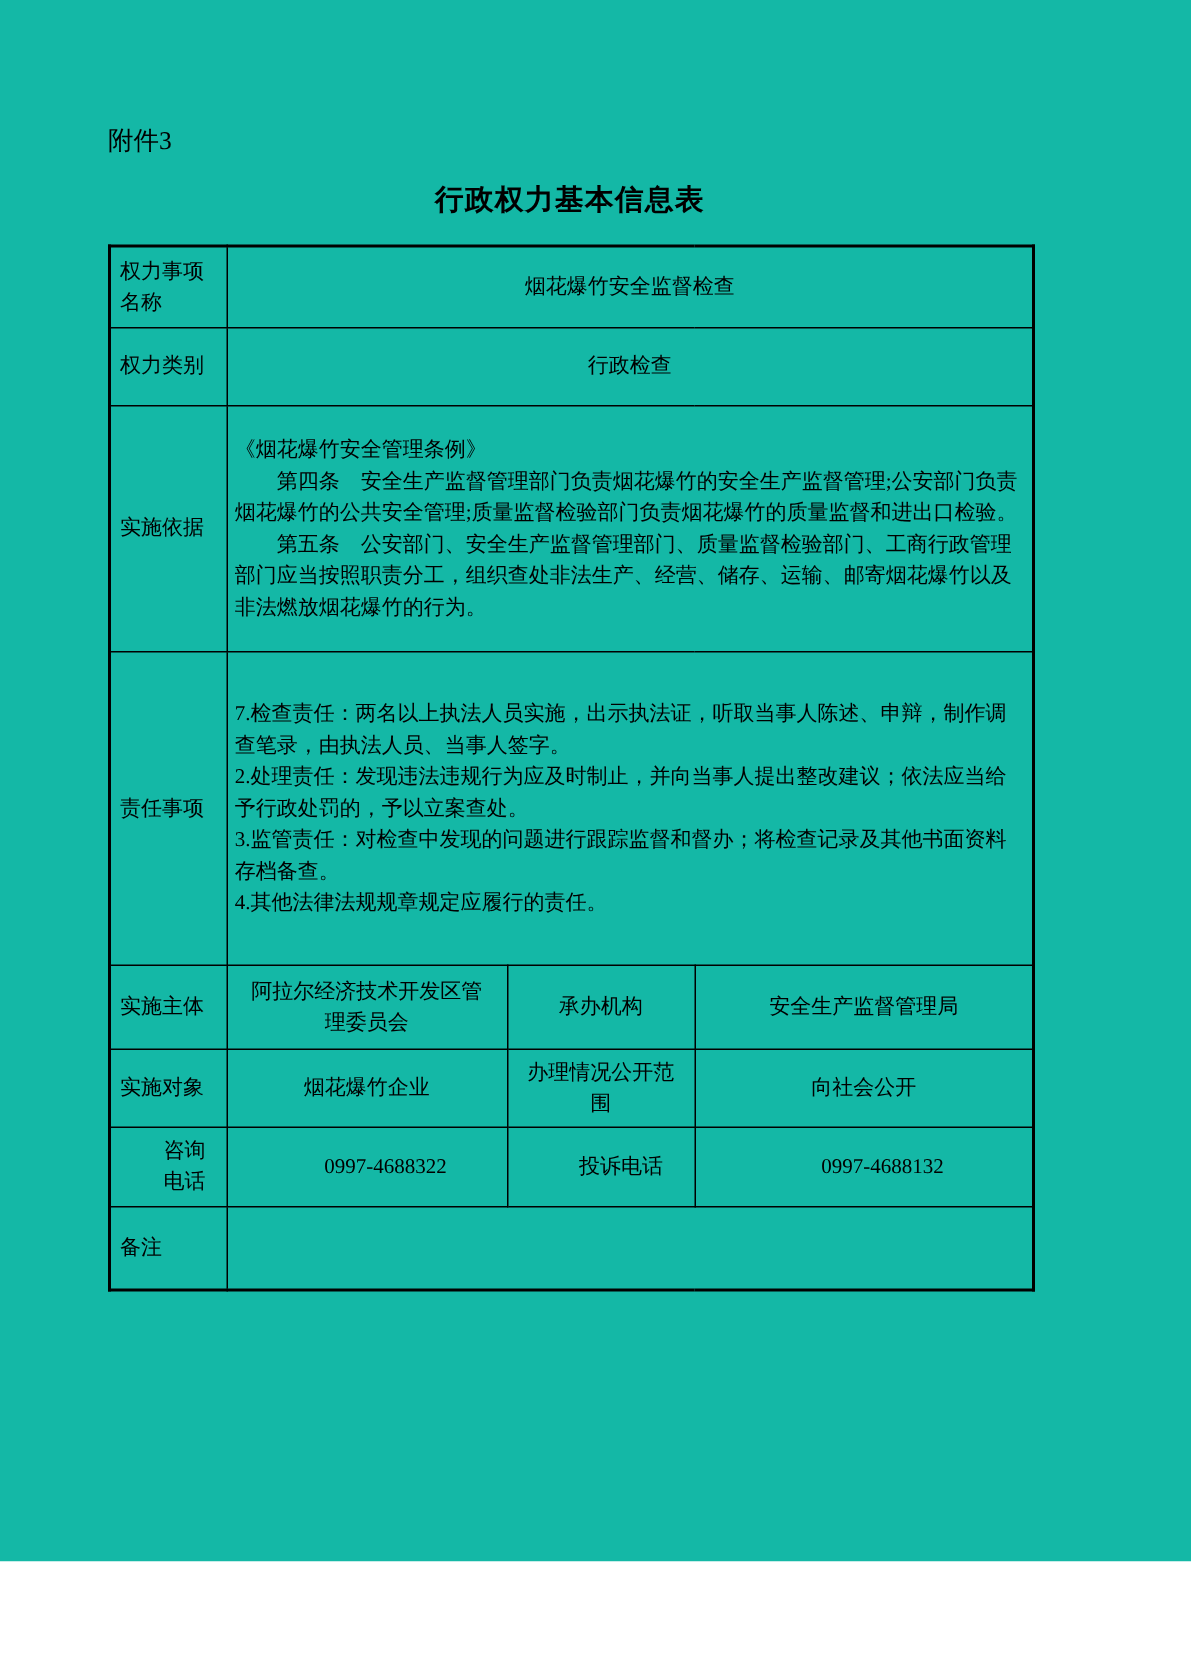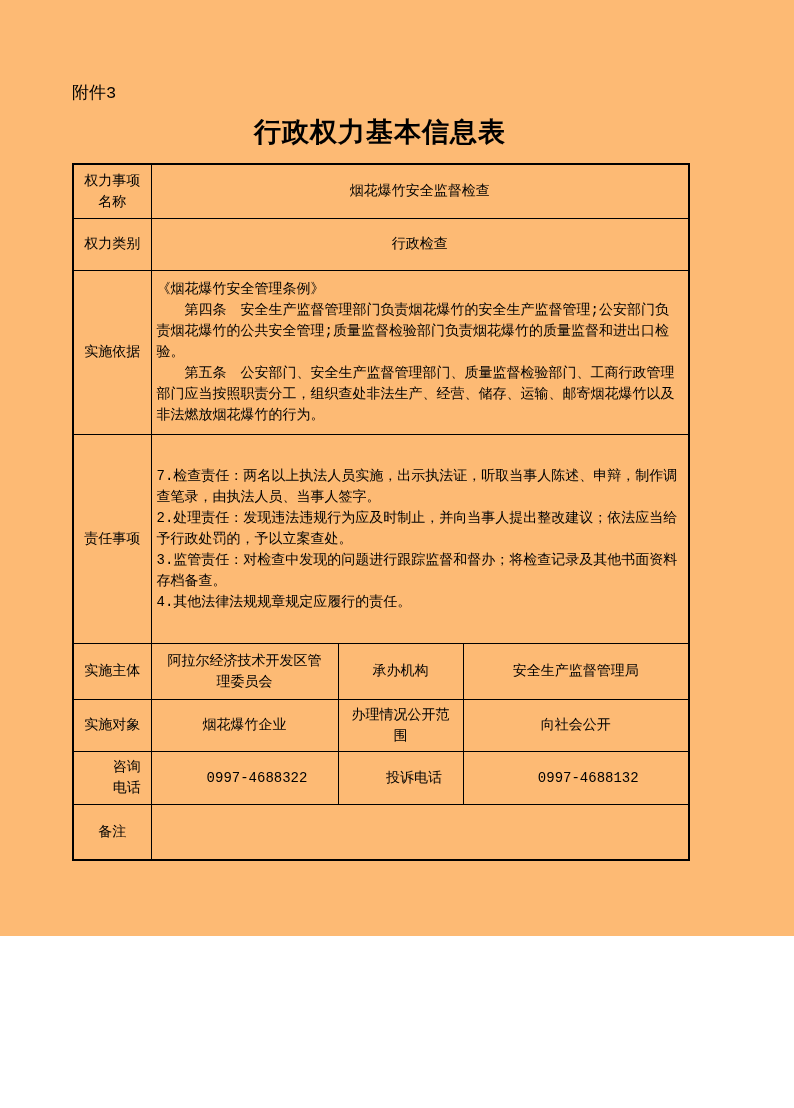--- a/index.html
+++ b/index.html
@@ -1,38 +1,38 @@
 <!DOCTYPE html>
 <html><head>
 <meta charset="utf-8">
 <style>
   html, body { margin:0; padding:0; background:#ffffff; }
   .page {
     position: relative;
     width: 794px;
-    height: 936px;
-    background: #fdba74;
+    height: 1041px;
+    background: #14b8a6;
     color: #000;
-    font-family: Liberation Mono, monospace;
+    font-family: Liberation Serif, serif;
     overflow: hidden;
   }
   .attachment {
     position: absolute;
     left: 72px;
     top: 84px;
     font-size: 17px;
     line-height: 20px;
   }
   .doc-title {
     position: absolute;
     left: 72px;
     top: 117px;
     width: 616px;
     text-align: center;
-    font-size: 27px;
+    font-size: 19px;
     font-weight: bold;
     letter-spacing: 1px;
     line-height: 34px;
   }
   table.info-table {
     position: absolute;
     left: 72px;
     top: 163px;
     width: 616px;
     border-collapse: collapse;
@@ -40,21 +40,20 @@
     border: 2px solid #000;
   }
   .info-table td {
     border: 1px solid #000;
     vertical-align: middle;
     font-size: 14px;
     line-height: 21px;
     word-break: break-all;
   }
   .lab {
-    text-align: center;
     padding: 0 6px;
     margin-top: 10px;
   }
   .val {
     text-align: center;
     padding: 0 10px;
     margin-top: 10px;
   }
   .val3 {
     text-align: center;

